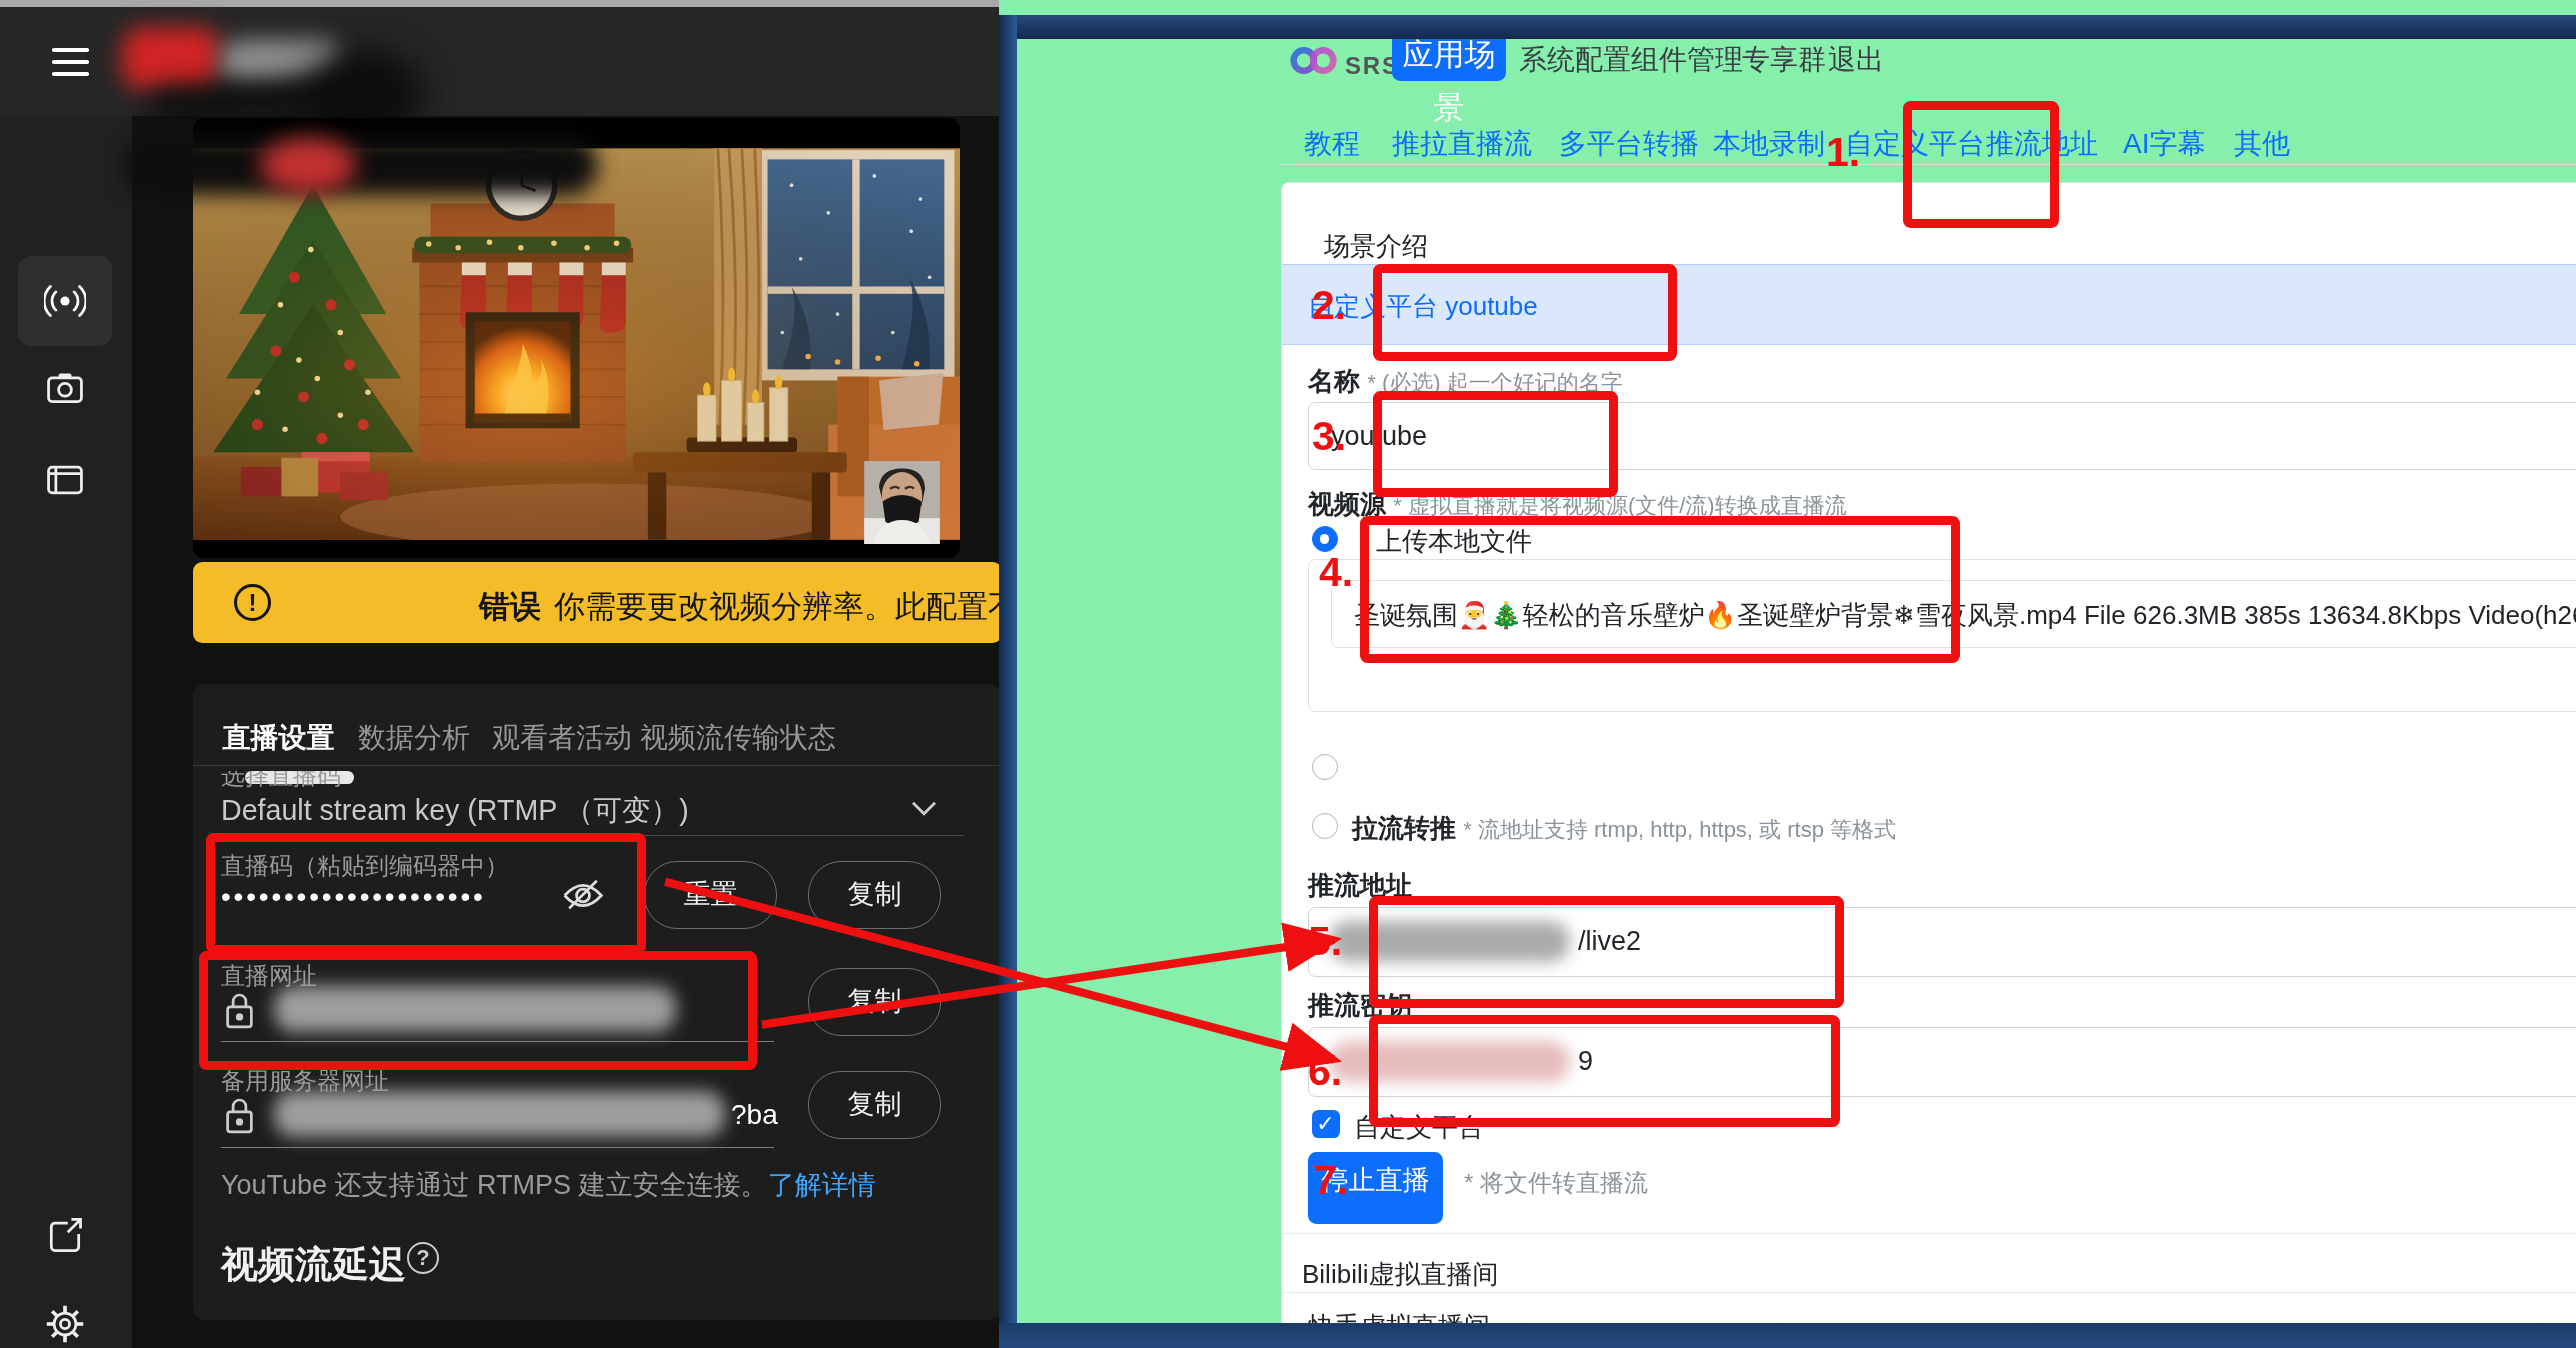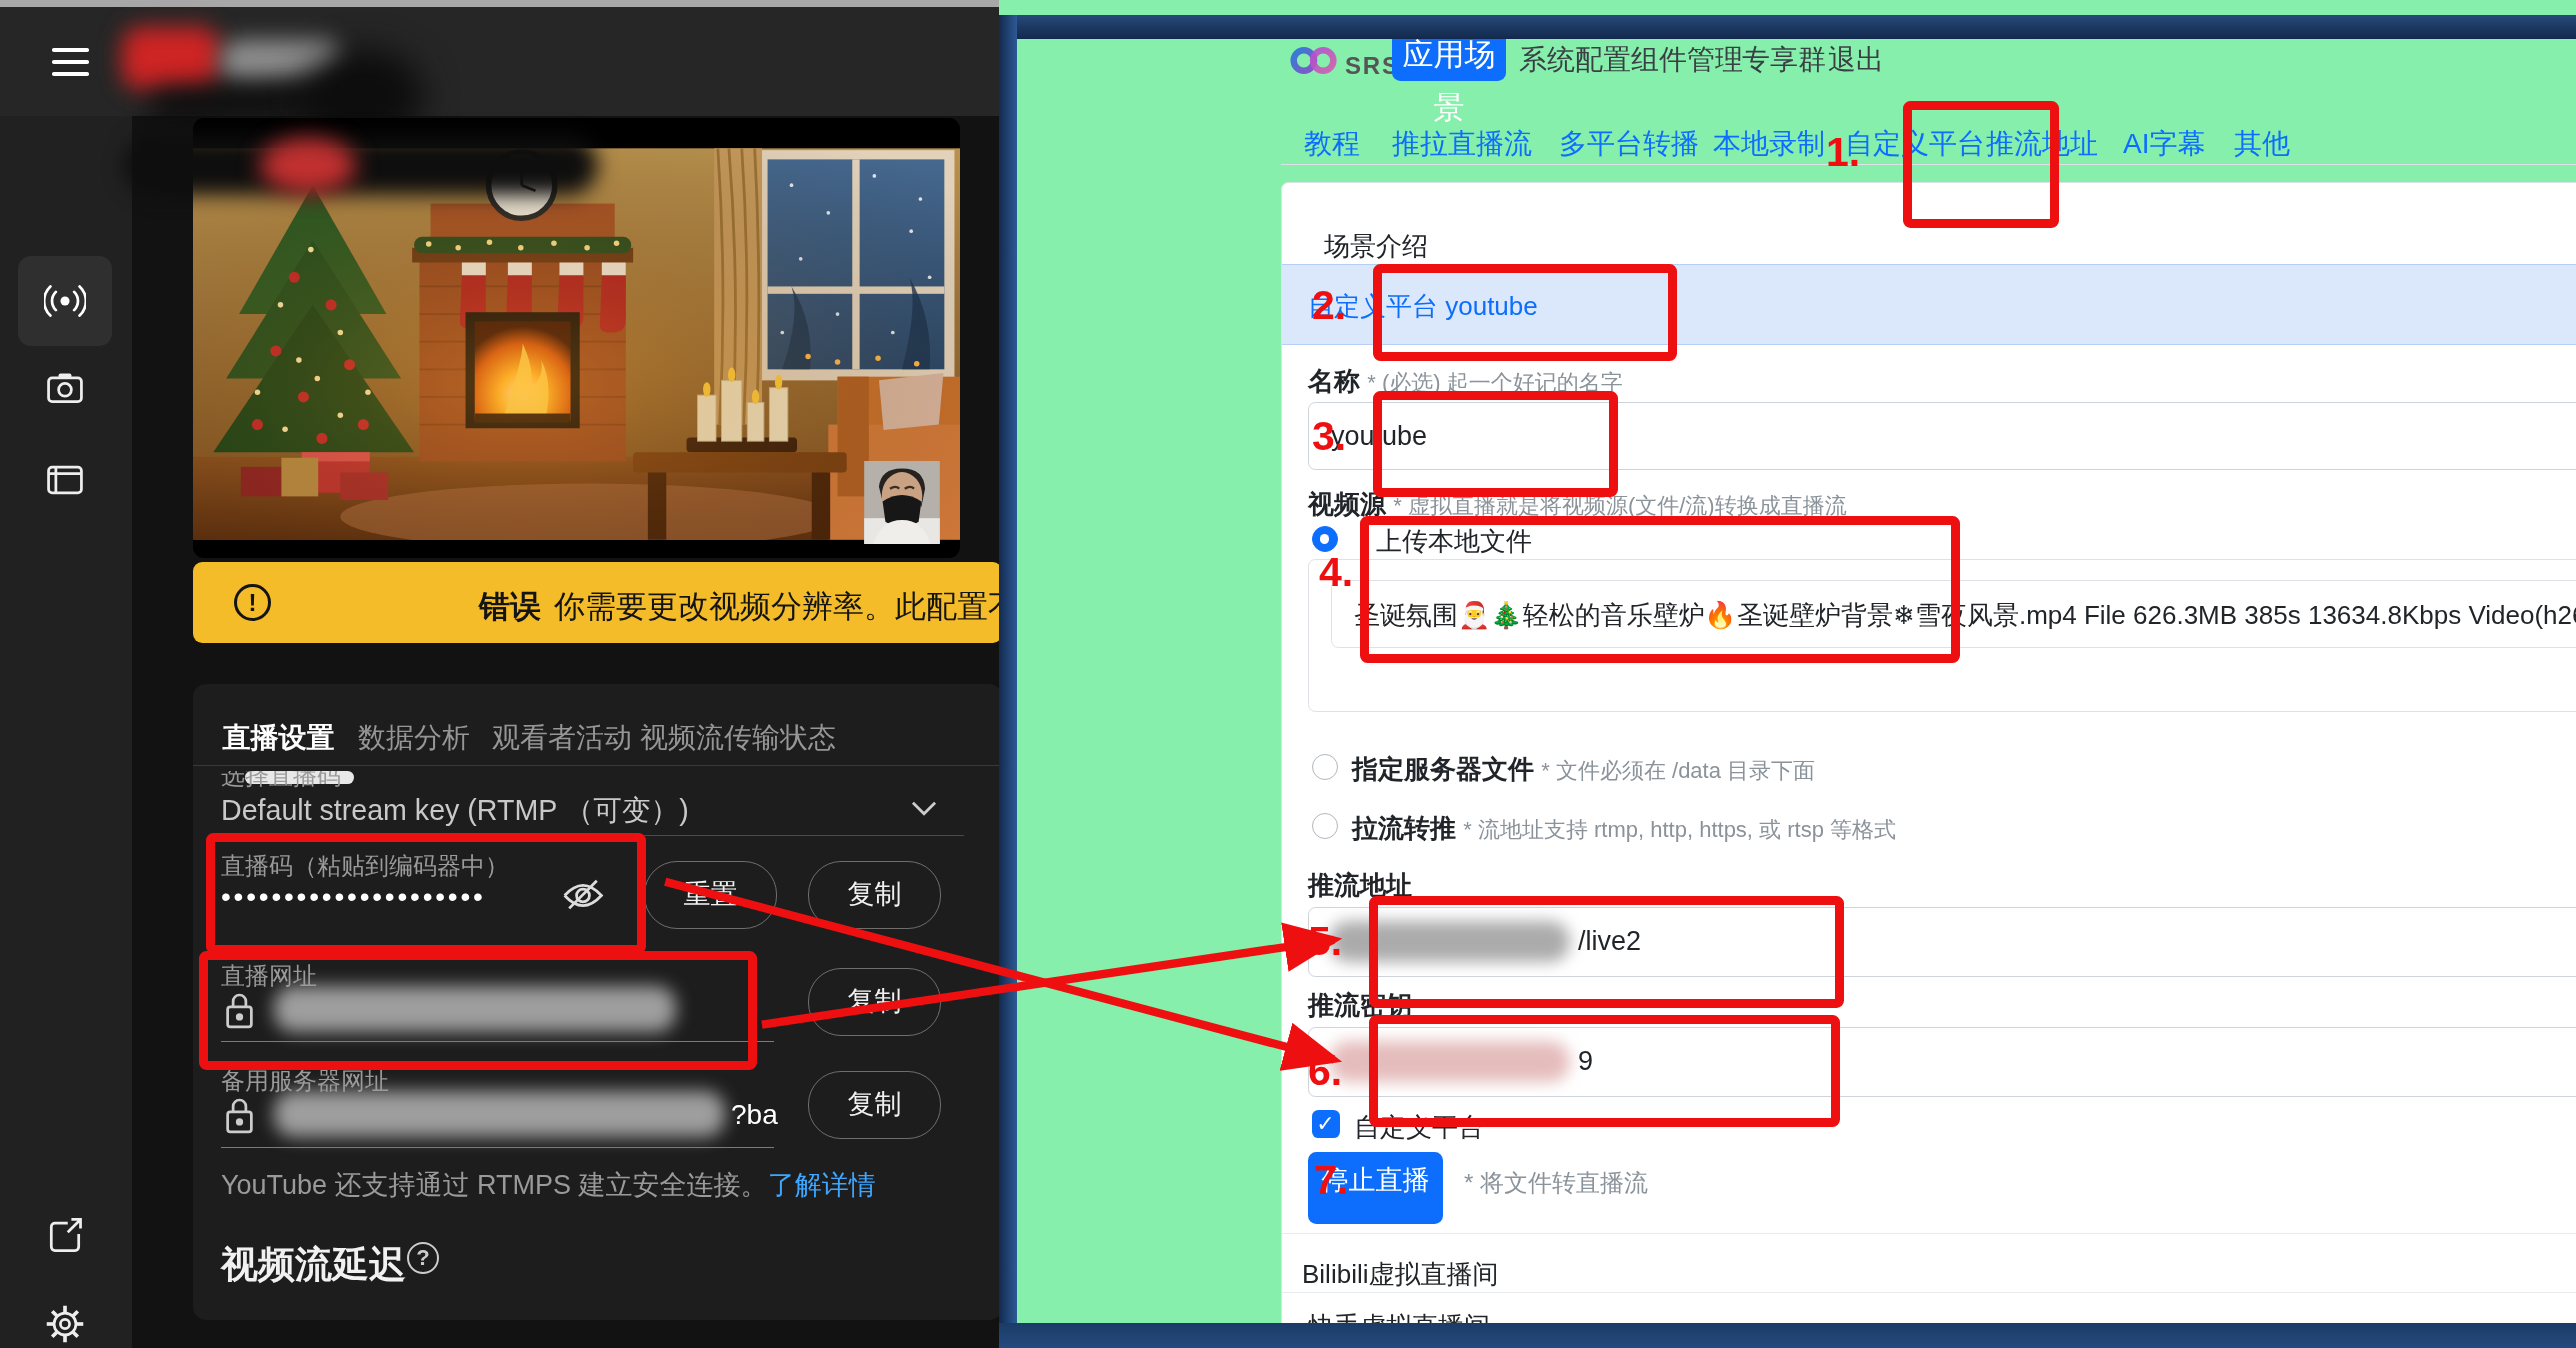--- a/index.html
+++ b/index.html
@@ -397,24 +397,20 @@
       <div class="radio on" style="left:29.5px;top:343px;"></div>
       <div class="rlabel" style="left:70px;top:341px;font-weight:normal;margin-left:24px;">上传本地文件</div>
 
       <div class="abs" style="left:26px;top:376px;width:1345px;height:151px;border:0.9px solid #dee2e6;border-radius:7.4px;">
         <div class="abs" style="left:22px;top:20px;width:1327px;height:66px;border:0.9px solid #dee2e6;border-radius:7.4px;overflow:hidden;">
           <span style="position:absolute;left:22px;top:16.6px;font-size:26px;color:#212529;white-space:nowrap;">圣诞氛围🎅🎄轻松的音乐壁炉🔥圣诞壁炉背景❄雪夜风景.mp4  File  626.3MB  385s  13634.8Kbps  Video(h264 High 3928x2</span>
         </div>
       </div>
 
       <div class="radio off" style="left:29.5px;top:571px;"></div>
-      <div class="rlabel" style="left:70px;top:569px;">
-        <span>指定服务器文件</span>
-        <span class="fhint">* 文件必须在 /data 目录下面</span>
-      </div>
       <div class="radio off" style="left:29.5px;top:630px;"></div>
       <div class="rlabel" style="left:70px;top:628px;">
         <span>拉流转推</span>
         <span class="fhint">* 流地址支持 rtmp, http, https, 或 rtsp 等格式</span>
       </div>
 
       <div class="flabel" style="left:26px;top:685px;">推流地址</div>
       <div class="inputbox" style="left:26px;top:724px;width:1290px;height:68px;">
         <div style="position:absolute;left:20px;top:13px;width:241px;height:41px;background:#ababab;border-radius:20px;filter:blur(7.4px);"></div>
         <span style="position:absolute;left:269px;top:18.4px;font-size:27px;color:#212529;">/live2</span>

